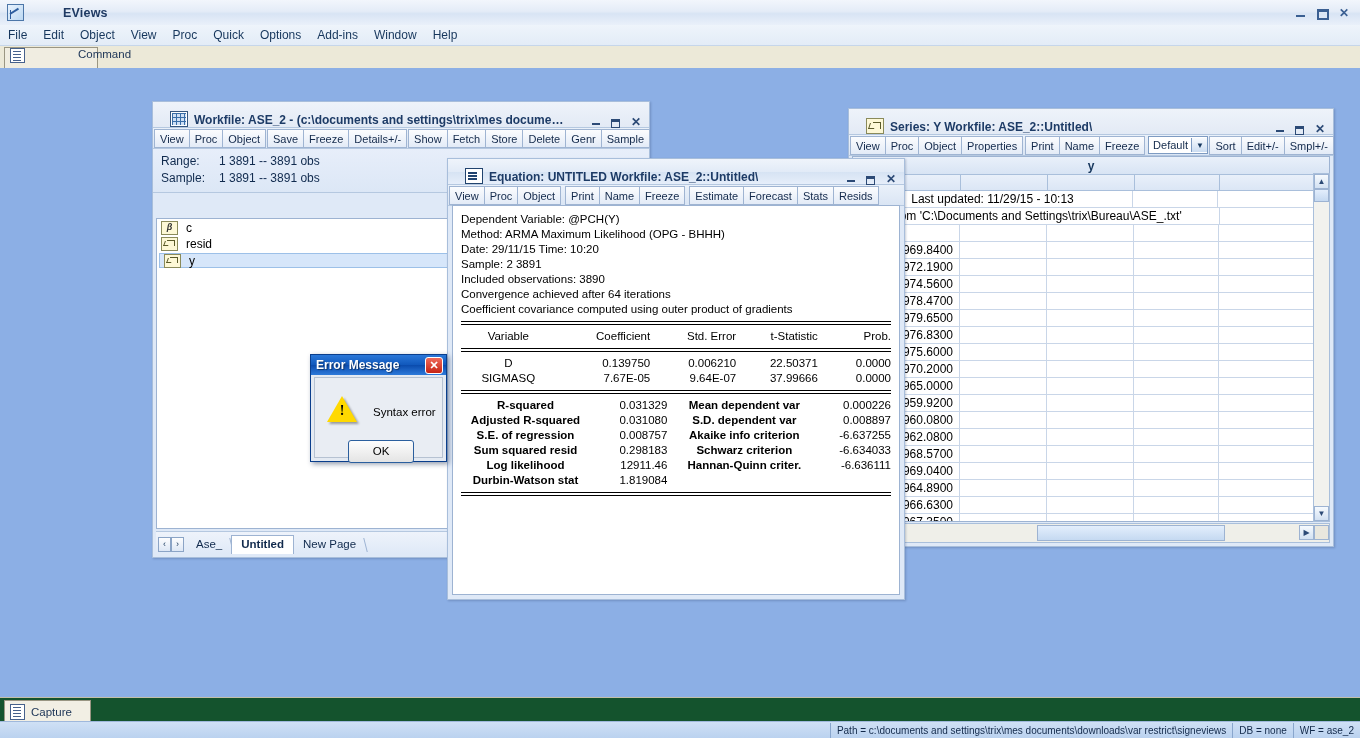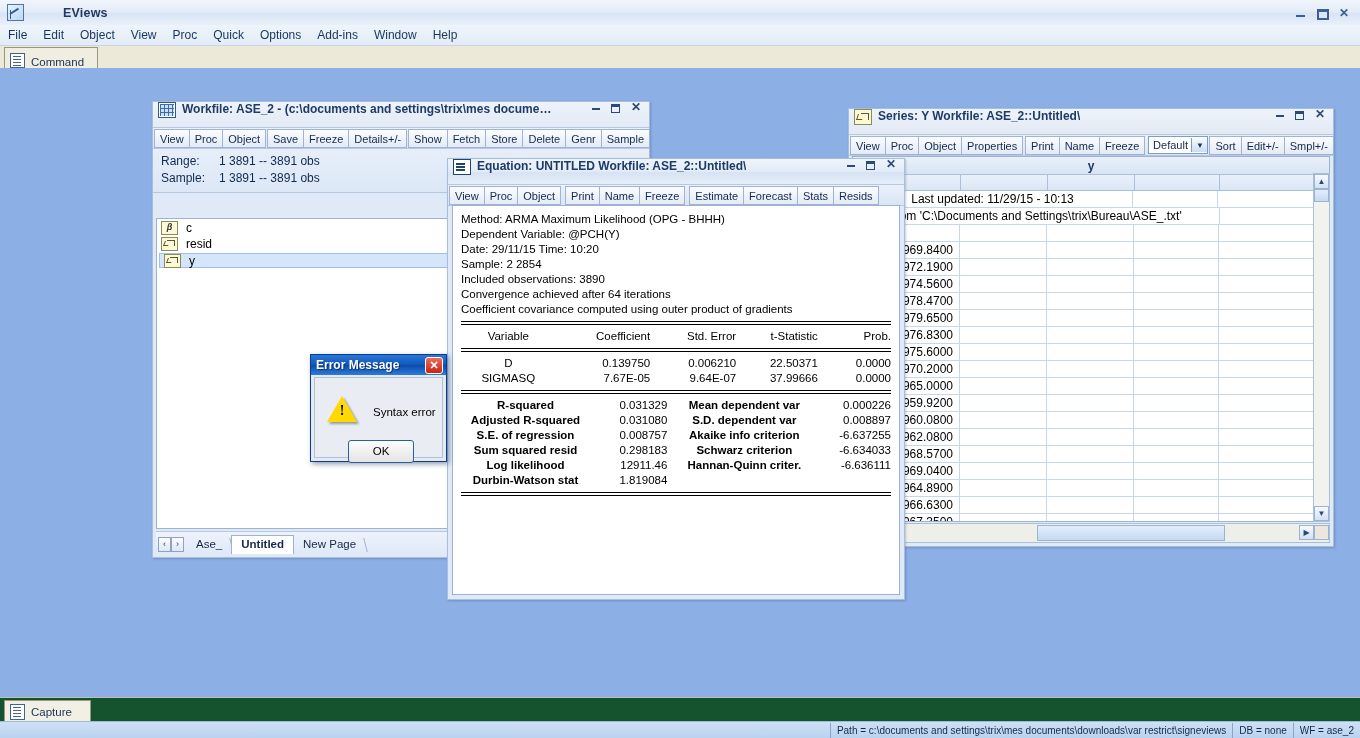--- a/index.html
+++ b/index.html
@@ -48,38 +48,39 @@
   #menubar .mi{padding:1px 8px 2px 8px;font-size:12px;color:#16365c;cursor:default;}
 
   
   #cmdstrip{
     position:absolute;left:0;top:46px;width:1360px;height:22px;
     background:#ece9d8;border-bottom:1px solid #c3bfa8;
   }
   #cmdtab{
     position:absolute;left:4px;top:1px;height:20px;width:92px;
     background:#f0ede1;border:1px solid #9a9683;border-bottom:none;
-    display:flex;align-items:flex-end;
+    display:flex;align-items:flex-start;gap:47px;
   }
   #cmd-icon{width:13px;height:13px;margin-left:5px;margin-right:6px;background:#fff;border:1px solid #46618c;position:relative;flex:none;}
   #cmd-icon:after{
     content:"";position:absolute;left:2px;top:2px;width:8px;height:1px;
     background:#46618c;box-shadow:0 3px 0 #46618c,0 6px 0 #46618c,0 9px 0 #46618c;
   }
   #cmd-label{font-size:11.5px;color:#1b3355;}
 
   
   #desktop{position:absolute;left:0;top:68px;width:1360px;height:629px;background:#8cafe5;}
 
   
   .ewin{position:absolute;background:#dfe9f7;border:1px solid #a8bedb;box-shadow:1px 1px 2px rgba(30,50,90,.25);}
   .ewin-tb{
-    height:25px;display:flex;align-items:flex-start;
+    height:25px;display:flex;align-items:flex-end;
     background:linear-gradient(to bottom,#eff4fb 0%,#e2ebf7 50%,#d6e3f3 52%,#e6eefa 100%);
     border-bottom:1px solid #b5c8e0;
+    padding-left:12px;
   }
   .ewin-tb.inactive{background:linear-gradient(to bottom,#eef3fa 0%,#e3eaf5 100%);}
   .ewin-ico{width:16px;height:14px;margin-left:5px;margin-right:6px;flex:none;border:1px solid #35567f;background:#fff;position:relative;}
   .ewin-title{font-size:12px;font-weight:bold;color:#1d3b66;white-space:nowrap;overflow:hidden;}
   .ewin-btns{margin-left:auto;display:flex;align-items:center;gap:10px;padding-right:8px;}
   .ewin-btns i{font-style:normal;color:#2c4a76;font-size:12px;line-height:10px;}
   .b-min{width:9px;height:8px;position:relative;display:inline-block;}
   .b-min:after{content:"";position:absolute;left:0;bottom:1px;width:8px;height:2px;background:#2c4a76;}
   .b-max{width:10px;height:9px;display:inline-block;position:relative;}
   .b-max:after{content:"";position:absolute;left:0;top:1px;width:7px;height:5px;border:1px solid #2c4a76;border-top-width:3px;}
@@ -562,24 +563,24 @@
     <div class="ebtn">Freeze</div>
     <div class="egap"></div>
     <div class="ebtn">Estimate</div>
     <div class="ebtn">Forecast</div>
     <div class="ebtn">Stats</div>
     <div class="ebtn">Resids</div>
   </div>
 
   <div id="eq-body">
     <div class="eqhead">
+      <div>Dependent Variable: @PCH(Y)</div>
       <div>Method: ARMA Maximum Likelihood (OPG - BHHH)</div>
-      <div>Dependent Variable: @PCH(Y)</div>
       <div>Date: 29/11/15   Time: 10:20</div>
-      <div>Sample: 2 2854</div>
+      <div>Sample: 2 3891</div>
       <div>Included observations: 3890</div>
       <div>Convergence achieved after 64 iterations</div>
       <div>Coefficient covariance computed using outer product of gradients</div>
     </div>
 
     <div class="hline"></div>
 
     <table class="eqt">
       <tbody>
           <tr>

